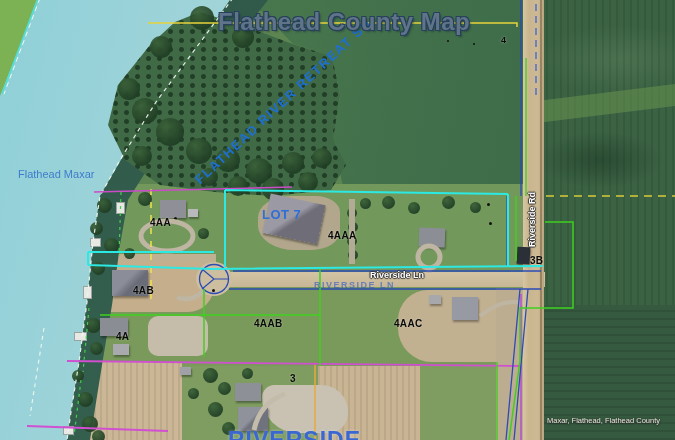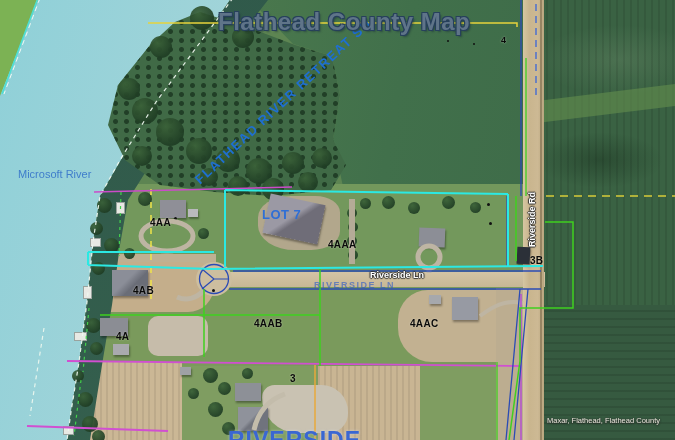--- a/index.html
+++ b/index.html
@@ -217,29 +217,29 @@
     <path d="M545,222 H573 V308 H520 V361 L509,440" fill="none" stroke="#3fd01f" stroke-width="1.5"></path>
     <path d="M516,196 V261" fill="none" stroke="#3fd01f" stroke-width="1.5"></path>
     <path d="M526,58 V196" fill="none" stroke="#3fd01f" stroke-width="1.3"></path>
     <path d="M497,362 V440" fill="none" stroke="#3fd01f" stroke-width="1.3"></path>
 
     <path d="M225,190 L508,194 M225,190 V267 M508,194 V266 M88,252 H214 M88,252 V265 M88,265 L212,269 L543,266" fill="none" stroke="#2be9e3" stroke-width="2"></path>
   </svg>
 
   <div id="lbl-subdivision">FLATHEAD RIVER RETREAT SU</div>
   <div id="map-title">Flathead County Map</div>
-  <div id="lbl-river">Microsoft River</div>
+  <div id="lbl-river">Flathead Maxar</div>
   <div class="plabel" style="left:501px;top:35px;font-size:9px">4</div>
   <div class="plabel" style="left:150px;top:217px">4AA</div>
   <div id="lbl-lot5">LOT 7</div>
-  <div class="plabel" style="left:328px;top:239px">4AAA</div>
+  <div class="plabel" style="left:328px;top:230px">4AAA</div>
   <div class="plabel" style="left:133px;top:285px">4AB</div>
   <div class="plabel" style="left:116px;top:331px">4A</div>
   <div class="plabel" style="left:254px;top:318px">4AAB</div>
-  <div class="plabel" style="left:410px;top:318px">4AAC</div>
+  <div class="plabel" style="left:394px;top:318px">4AAC</div>
   <div class="plabel" style="left:530px;top:255px">3B</div>
   <div class="plabel" style="left:290px;top:373px">3</div>
   <div id="lbl-riverside-ln">Riverside Ln</div>
   <div id="lbl-riverside-ln-blue">RIVERSIDE LN</div>
   <div id="lbl-riverside-rd">Riverside Rd</div>
   <div id="lbl-riverside-big">RIVERSIDE</div>
   <div id="attribution">Maxar, Flathead, Flathead County</div>
 </div>
 
 </body></html>

